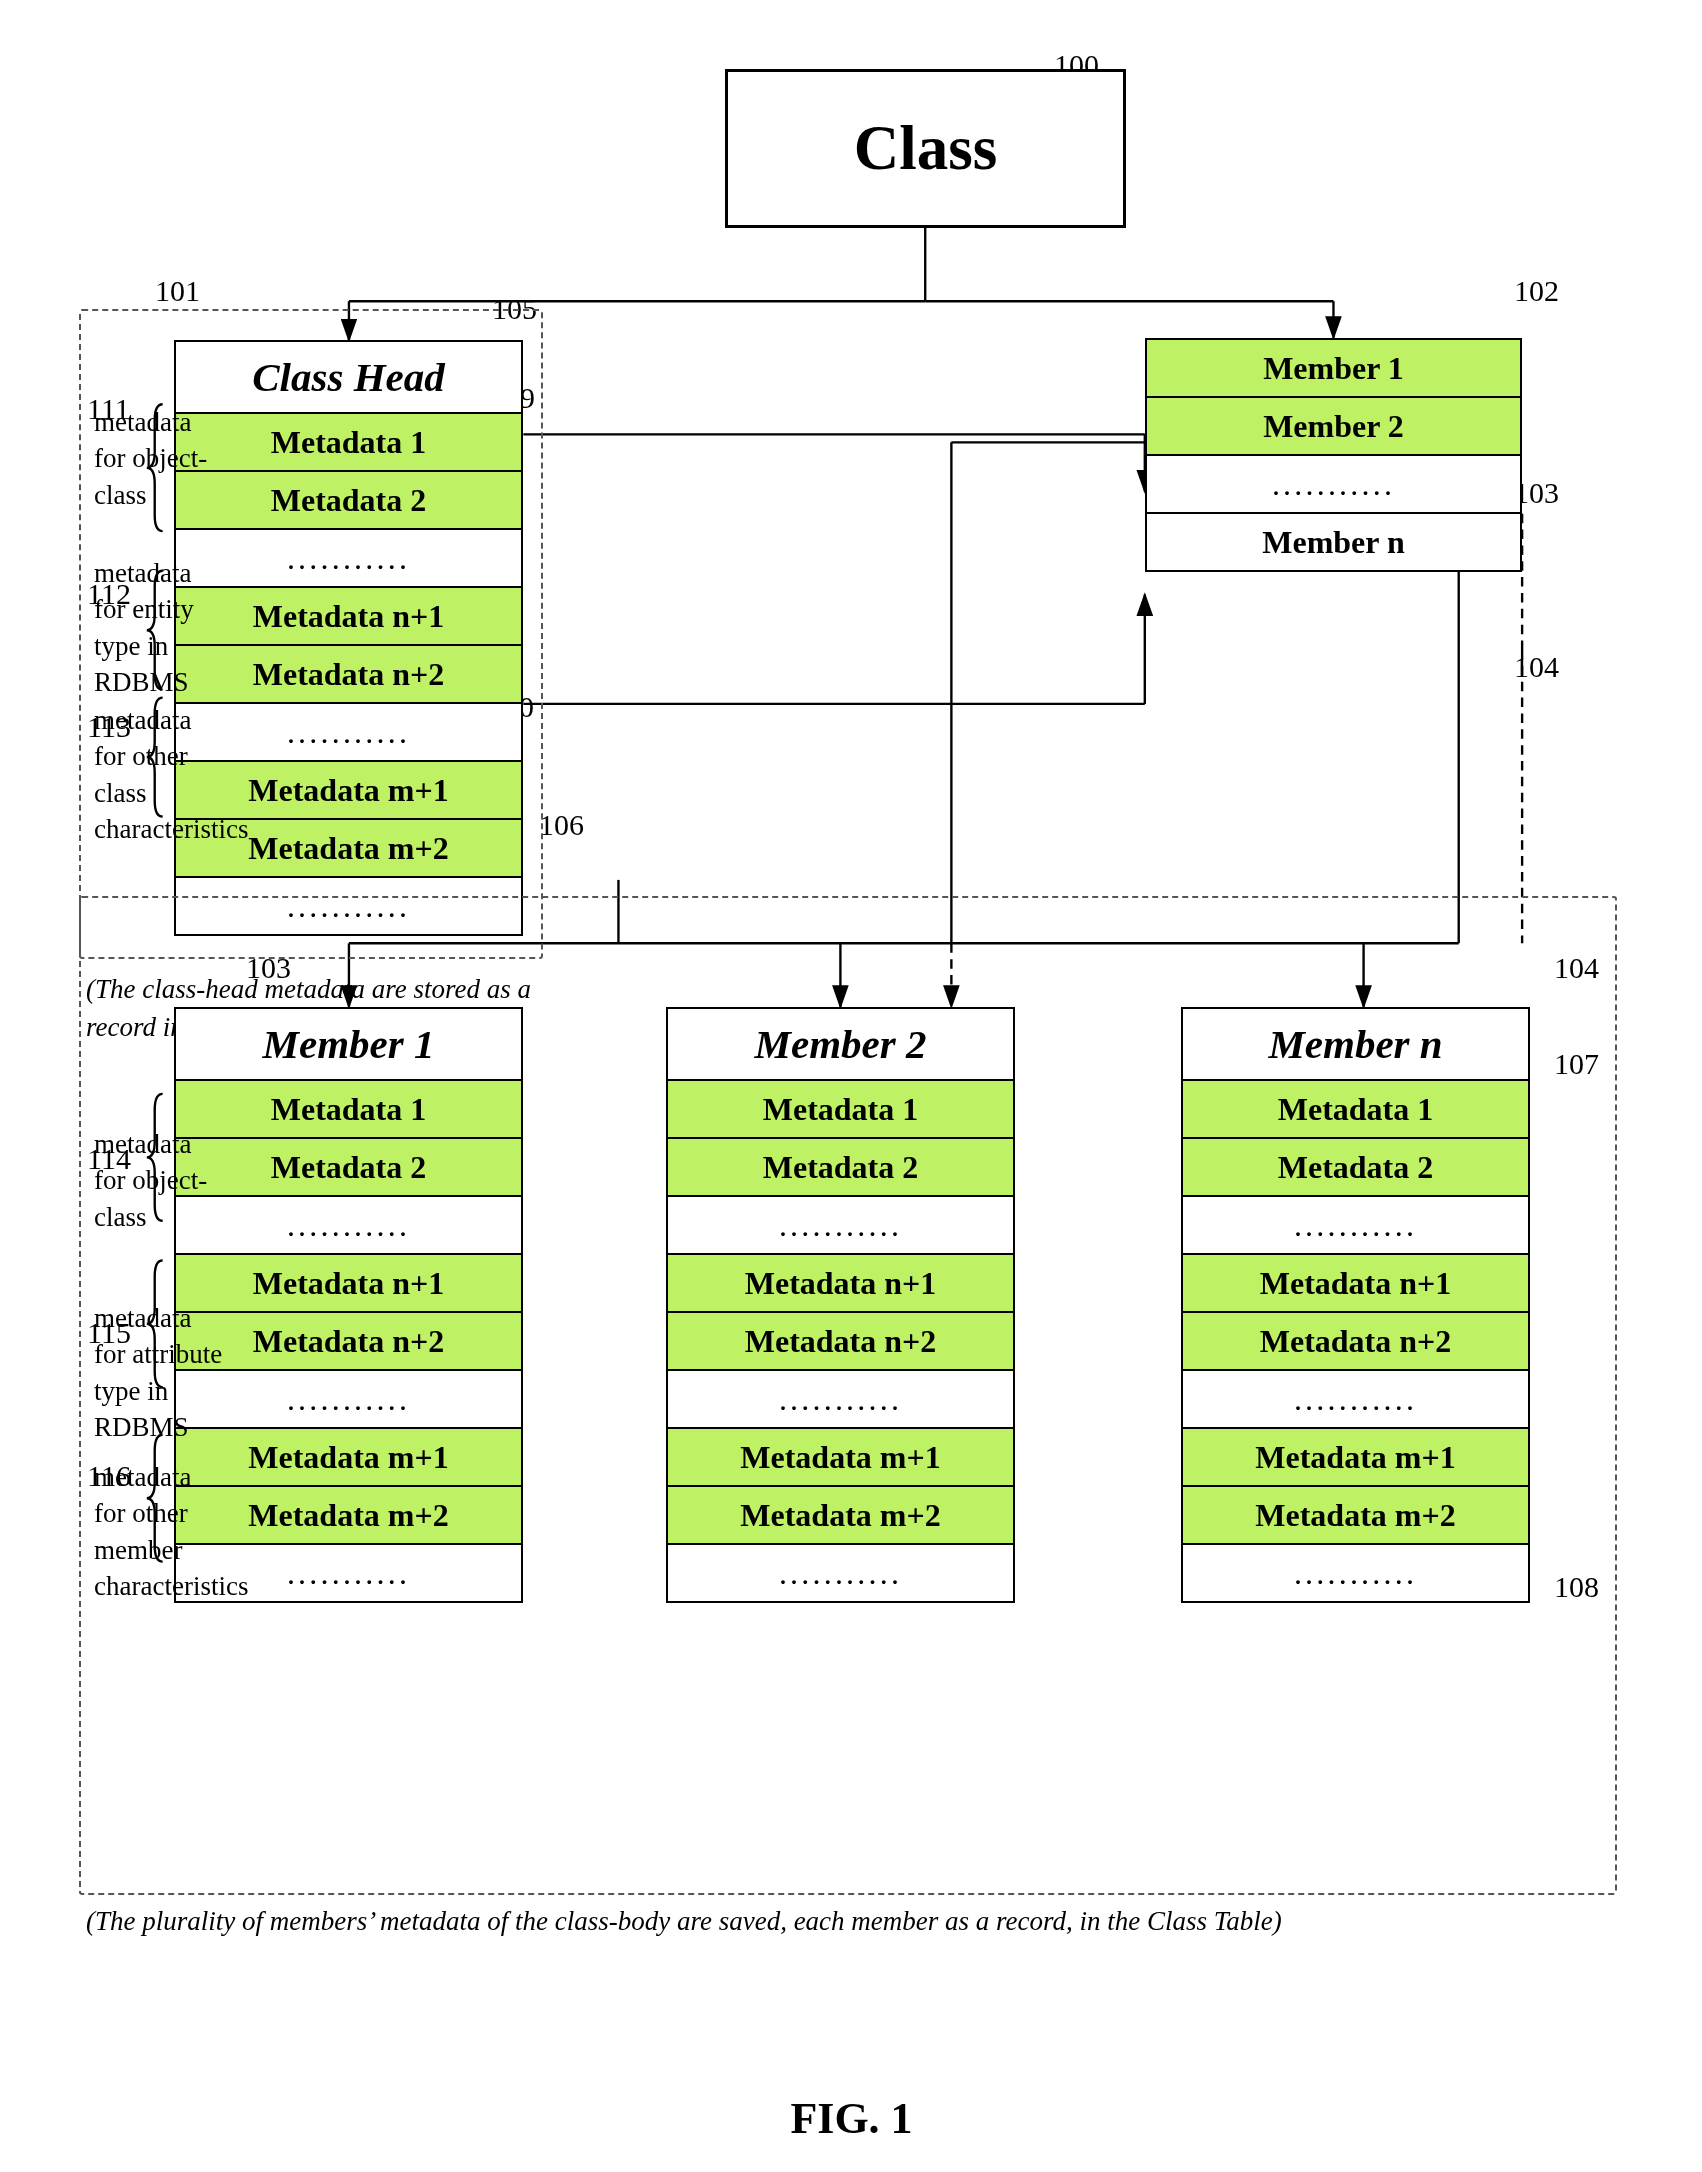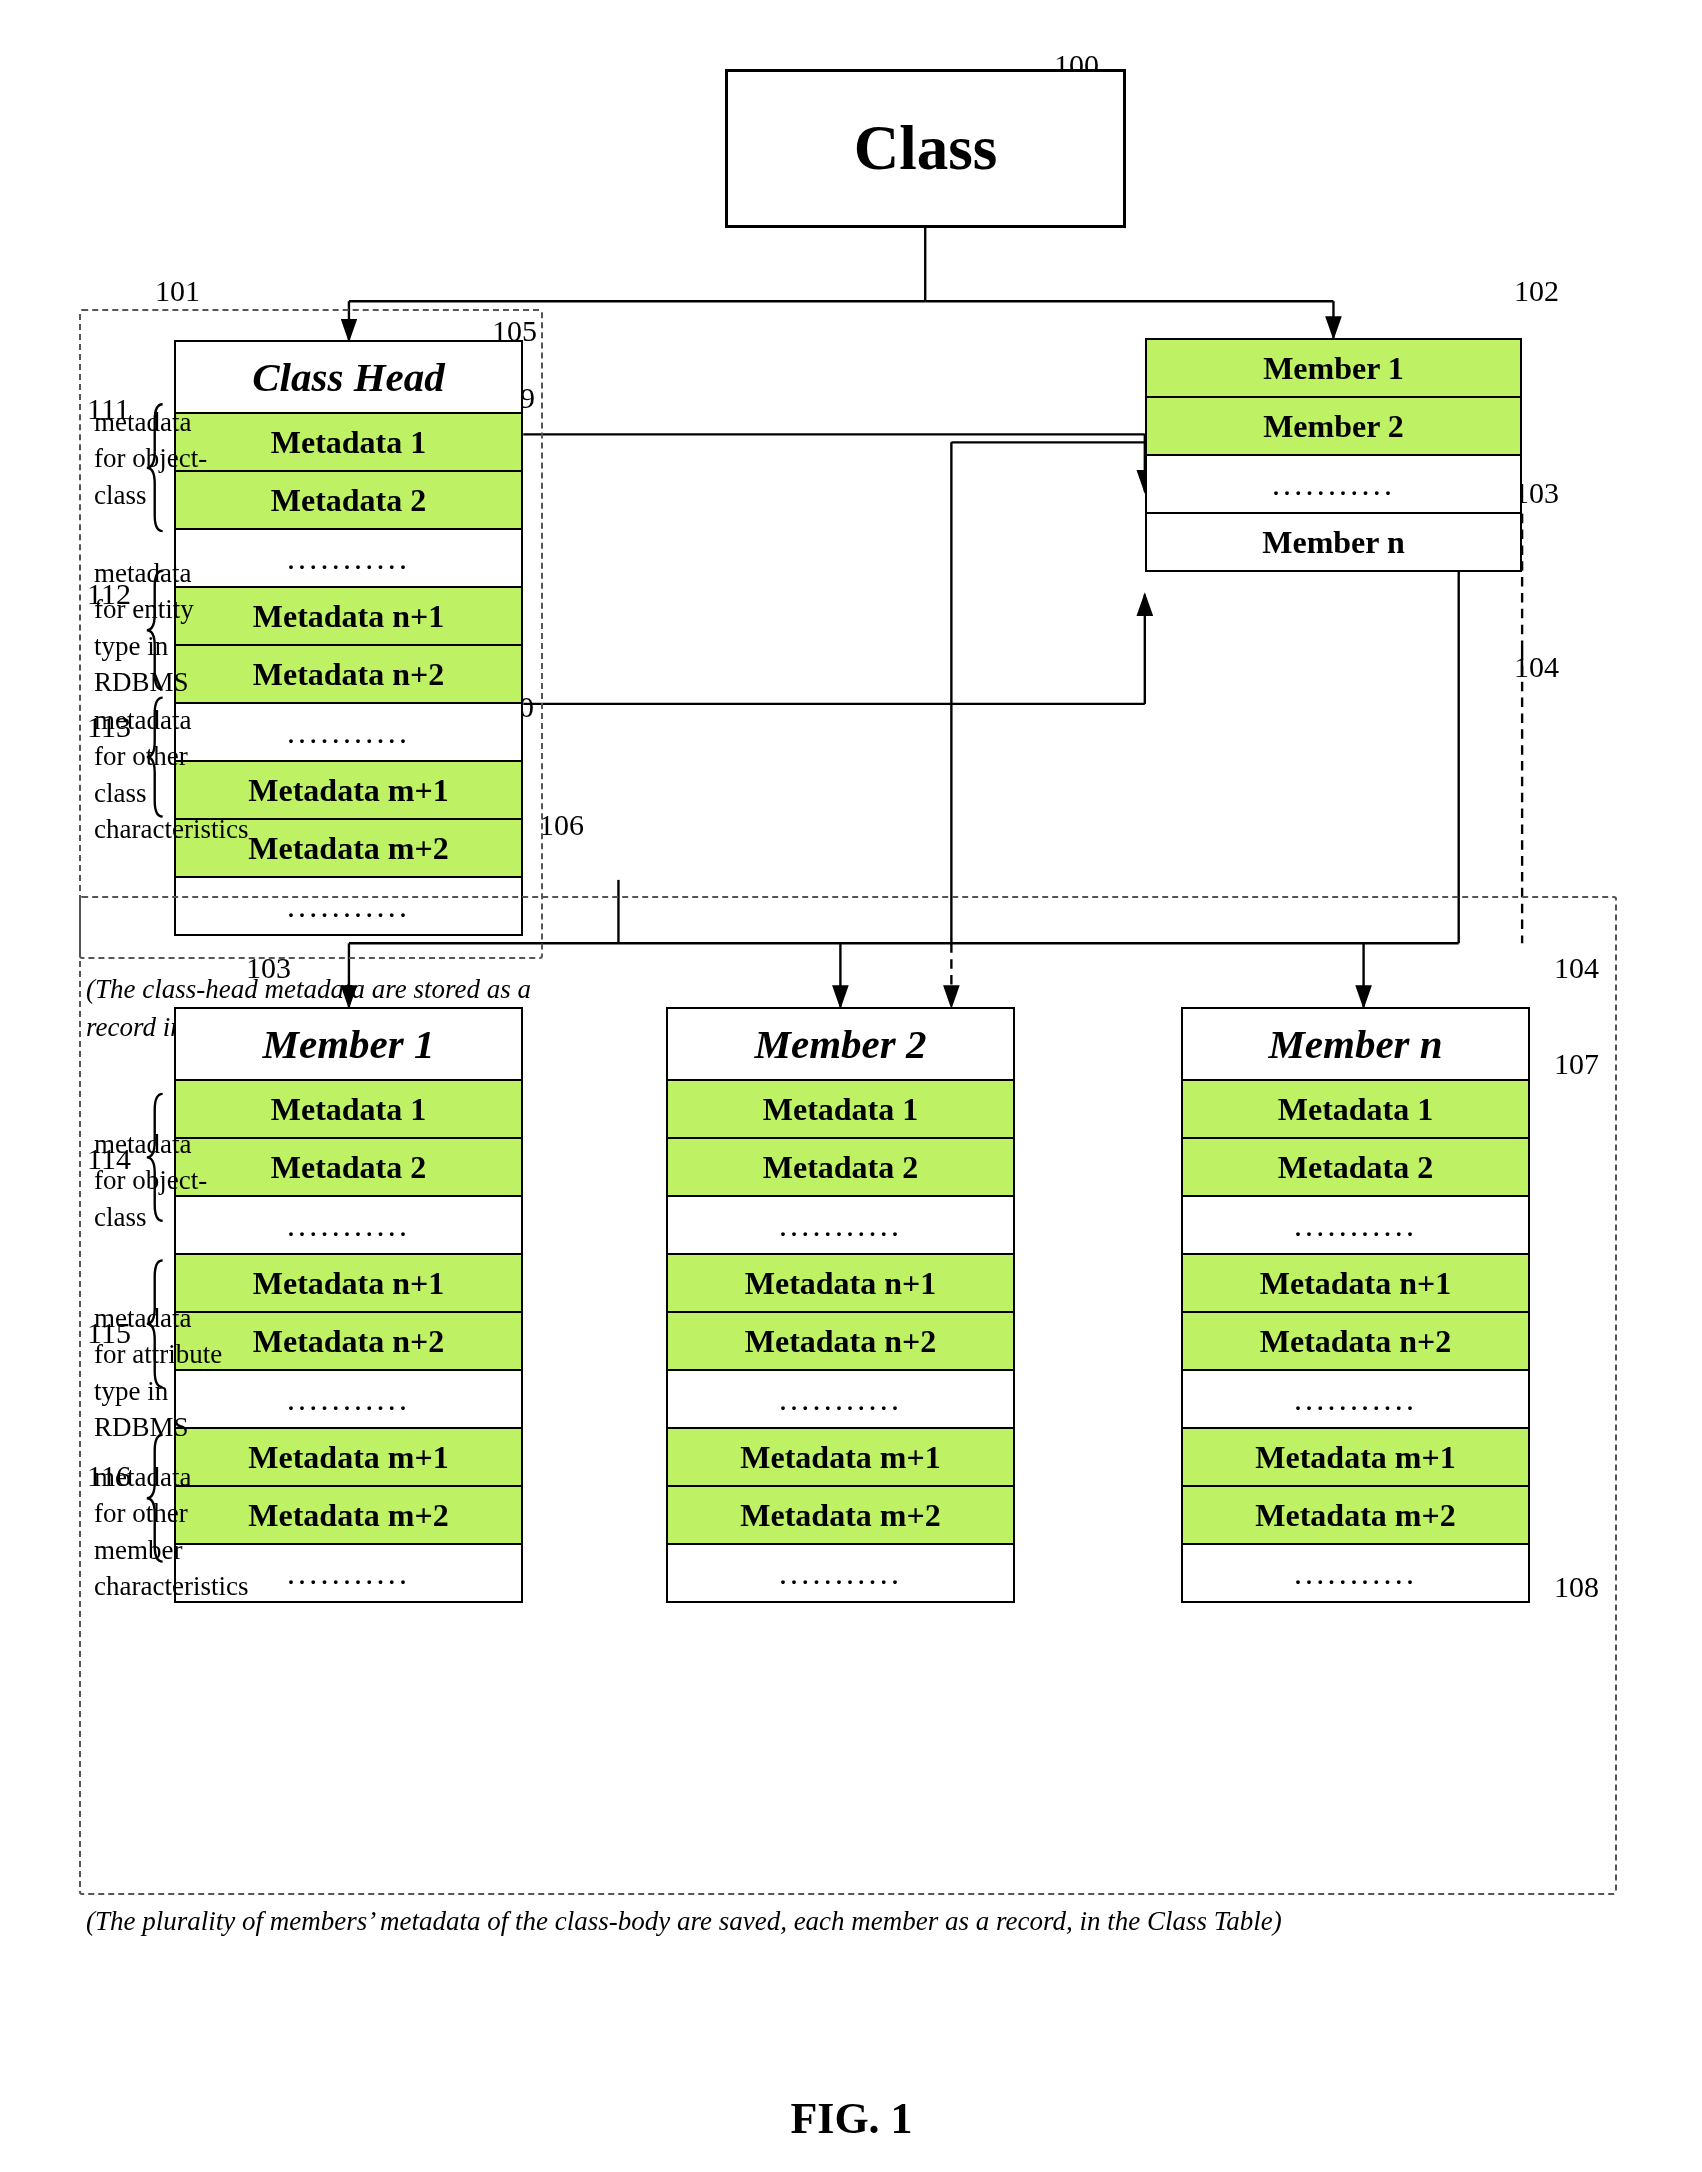--- a/index.html
+++ b/index.html
@@ -50,21 +50,21 @@
       font-size: 30px;
     }
     .ref-102 {
       position: absolute;
       top: 274px;
       left: 1514px;
       font-size: 30px;
     }
     .ref-105 {
       position: absolute;
-      top: 314px;
+      top: 292px;
       left: 492px;
       font-size: 30px;
     }
     .ref-109 {
       position: absolute;
       top: 381px;
       left: 490px;
       font-size: 30px;
     }
     .ref-110 {

